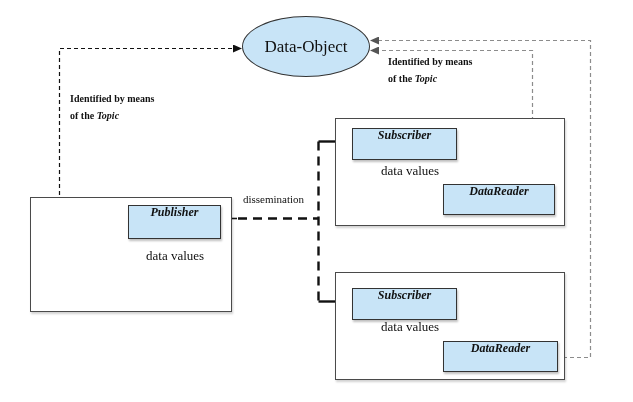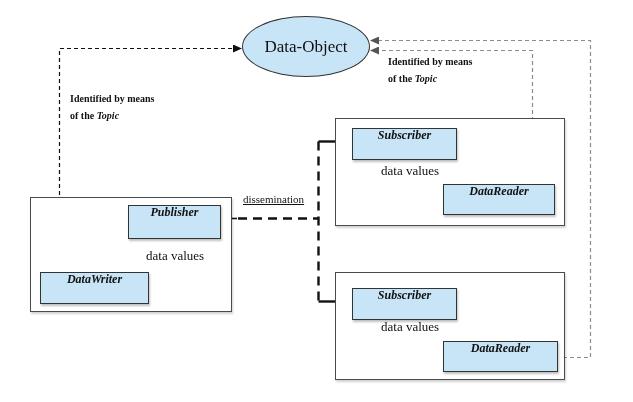--- a/index.html
+++ b/index.html
@@ -41,21 +41,21 @@
     position:absolute;left:242px;top:16px;width:126px;height:59px;
     background:var(--node-fill);border:1px solid var(--node-border);
     border-radius:50%;display:flex;align-items:center;justify-content:center;
     font-size:17px;white-space:nowrap;
   }
   .note{
     position:absolute;font-weight:bold;font-size:10px;line-height:17px;
     white-space:nowrap;
   }
   .note .topic{font-style:italic;text-align:right;}
-  .small-label{position:absolute;font-size:11px;line-height:1;white-space:nowrap;text-decoration:underline;}
+  .small-label{position:absolute;font-size:11px;line-height:1;white-space:nowrap;}
   .dv-label{position:absolute;font-size:13px;line-height:1;white-space:nowrap;}
 </style>
 </head>
 <body>
 
 <div class="stage">
 
   <svg class="connectors" viewBox="0 0 633 402" xmlns="http://www.w3.org/2000/svg">
     <defs>
       <marker id="arrow-big" markerUnits="userSpaceOnUse" markerWidth="13" markerHeight="10" viewBox="0 0 13 10" refX="5" refY="5" orient="auto">
@@ -103,23 +103,20 @@
     <div>Identified by means</div>
     <div><span>of the </span><span class="topic">Topic</span></div>
   </div>
 
   <div class="small-label" style="left:243px;top:194px;">dissemination</div>
 
   <div class="container-box" style="left:30px;top:197px;width:200px;height:113px;"></div>
   <div class="node" style="left:128px;top:205px;width:91px;height:32px;font-style:italic;">
     <span>Publisher</span>
   </div>
-  <div class="node" style="left:40px;top:272px;width:107px;height:30px;">
-    <span>DataWriter</span>
-  </div>
   <div class="dv-label" style="left:146px;top:249px;">data values</div>
 
   <div class="container-box" style="left:335px;top:118px;width:228px;height:106px;"></div>
   <div class="node" style="left:352px;top:128px;width:103px;height:30px;">
     <span>Subscriber</span>
   </div>
   <div class="node" style="left:443px;top:184px;width:110px;height:29px;">
     <span>DataReader</span>
   </div>
   <div class="dv-label" style="left:381px;top:164px;">data values</div>

